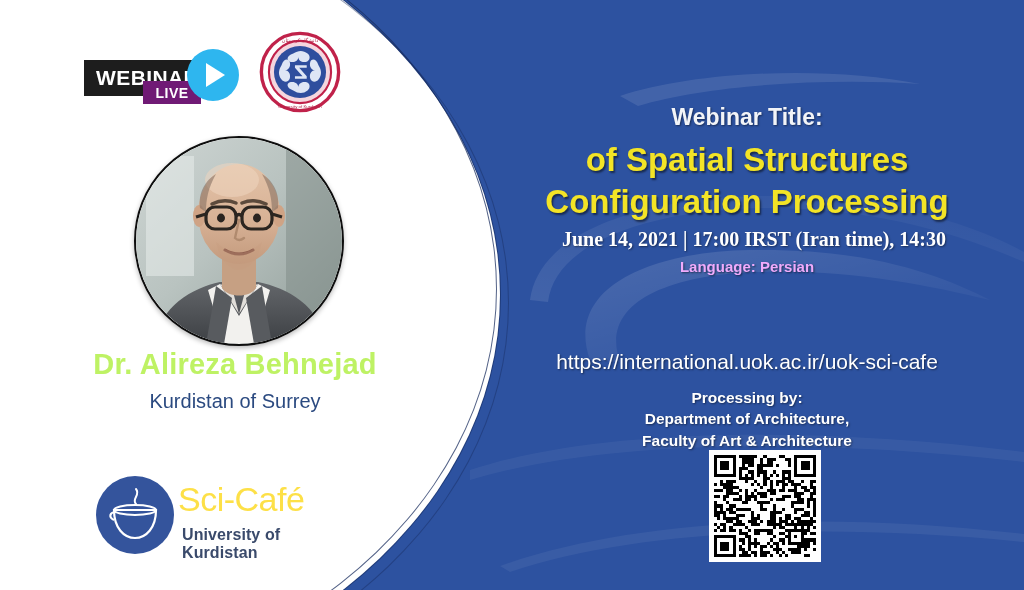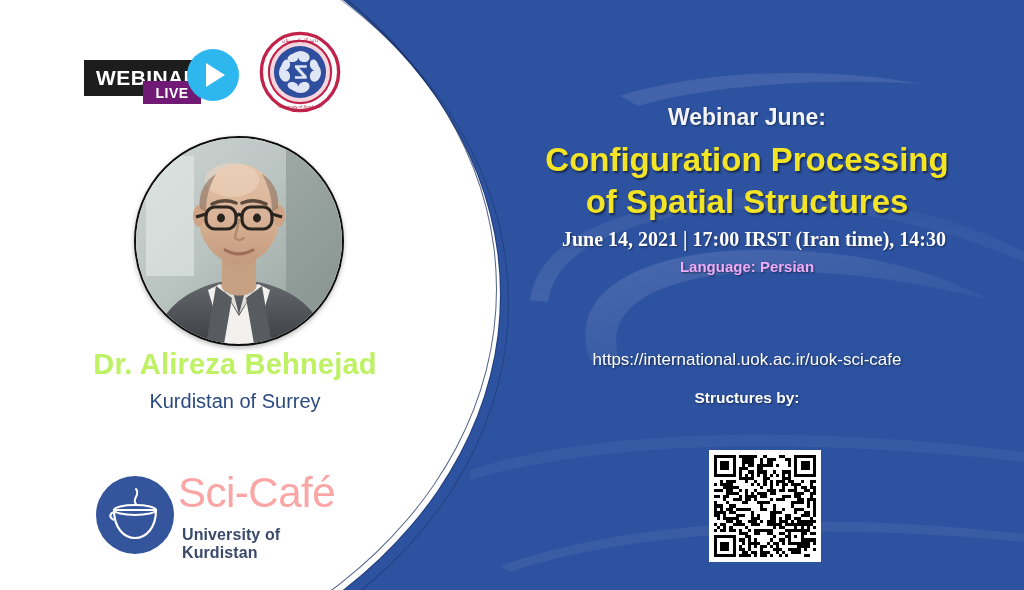--- a/index.html
+++ b/index.html
@@ -79,21 +79,21 @@
     font-size:20px;color:#2b4a80;
   }
 
   
   .scicafe{position:absolute;left:96px;top:472px;width:260px;height:86px;}
   .scicafe-circle{
     position:absolute;left:0;top:4px;width:78px;height:78px;border-radius:50%;
     background:#34549c;
   }
   .scicafe-word{
-    position:absolute;left:82px;top:0;font-size:42px;color:#fca5a5;
+    position:absolute;left:82px;top:10px;font-size:34px;color:#fde047;
     font-family:"Liberation Sans",sans-serif;letter-spacing:-.5px;line-height:1;
   }
   .scicafe-sub{
     position:absolute;left:86px;top:54px;font-size:16px;font-weight:bold;
     color:#3a4a6b;letter-spacing:.1px;
   }
 
   
   .right{
     position:absolute;left:470px;top:0;width:554px;height:590px;
@@ -118,21 +118,21 @@
     position:absolute;left:0;top:258px;width:554px;
     font-size:15px;font-weight:bold;color:#f0abfc;
     text-shadow:1px 1px 2px rgba(0,0,0,.5);
   }
   .moreinfo-label{
     position:absolute;left:0;top:328px;width:554px;
     font-size:19px;color:#ffffff;text-shadow:1px 1px 2px rgba(0,0,0,.45);
   }
   .moreinfo-url{
     position:absolute;left:0;top:350px;width:554px;
-    font-size:17px;color:#ffffff;text-shadow:1px 1px 2px rgba(0,0,0,.5);
+    font-size:21px;color:#ffffff;text-shadow:1px 1px 2px rgba(0,0,0,.5);
   }
   .org-block{
     position:absolute;left:0;top:387px;width:554px;
     font-size:15.5px;font-weight:bold;line-height:1.38;color:#ffffff;
     text-shadow:1px 1px 2px rgba(0,0,0,.45);
   }
 
   
   .qr-wrap{
     position:absolute;left:709px;top:450px;width:112px;height:112px;
@@ -284,30 +284,32 @@
         <path d="M20 36 C 14 36 12 41 18 44" fill="none" stroke="#ffffff" stroke-width="2.2"></path>
         <ellipse cx="39" cy="34" rx="21" ry="5" fill="none" stroke="#ffffff" stroke-width="2"></ellipse>
         <path d="M40 28 C 35 23 45 19 40 13" fill="none" stroke="#ffffff" stroke-width="2" stroke-linecap="round"></path>
       </svg>
     </div>
     <div class="scicafe-word">Sci-Café</div>
     <div class="scicafe-sub">University of Kurdistan</div>
   </div>
 
   <div class="right">
-    <div class="webinar-title-label">Webinar June:</div>
+    <div class="webinar-title-label">Webinar Title:</div>
     <div class="talk-title">
+      <div>of Spatial Structures</div>
       <div>Configuration Processing</div>
-      <div>of Spatial Structures</div>
     </div>
     <div class="datetime">June 14, 2021  |  17:00 IRST (Iran time), 14:30</div>
     <div class="language">Language: Persian</div>
     <div class="moreinfo-url">https://international.uok.ac.ir/uok-sci-cafe</div>
     <div class="org-block">
-      <div>Structures by:</div>
+      <div>Processing by:</div>
+      <div>Department of Architecture,</div>
+      <div>Faculty of Art &amp; Architecture</div>
     </div>
   </div>
 
   <div class="qr-wrap">
     <svg viewBox="0 0 33 33" shape-rendering="crispEdges">
       <rect width="33" height="33" fill="#ffffff"></rect>
       <g fill="#000000" id="qrcells">
           <rect x="0" y="0" width="1" height="1"></rect>
           <rect x="1" y="0" width="1" height="1"></rect>
           <rect x="2" y="0" width="1" height="1"></rect>

